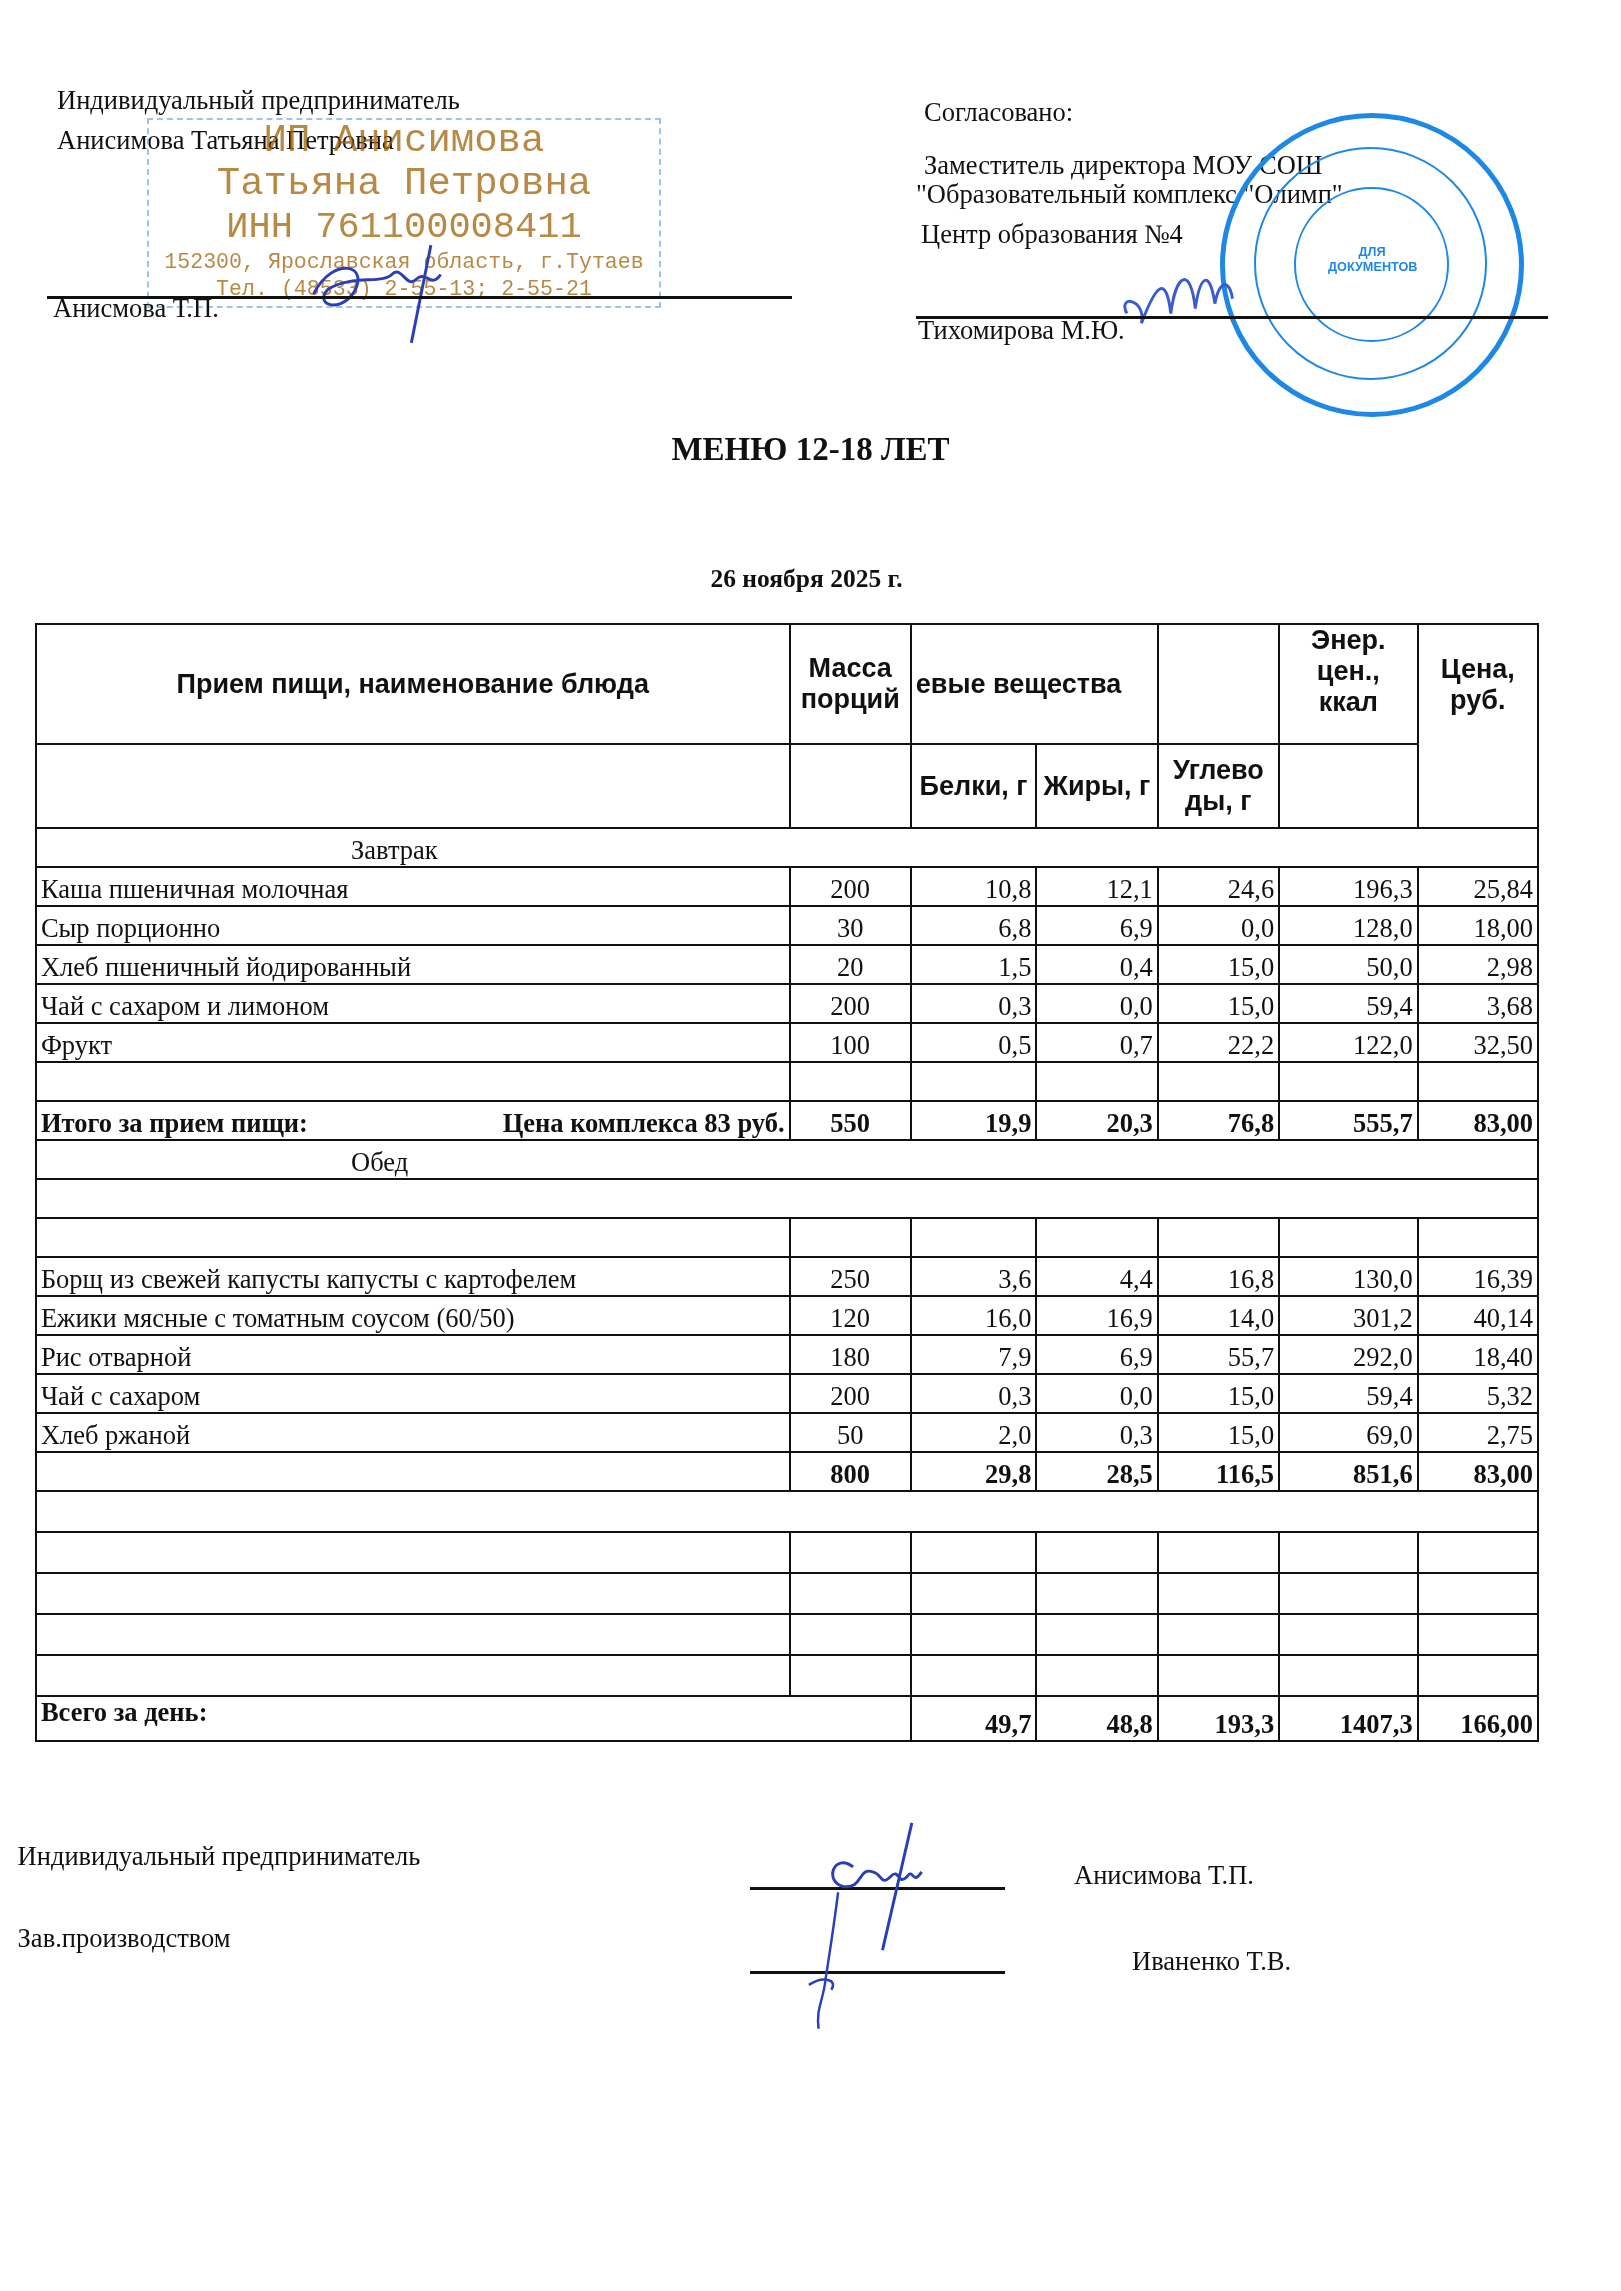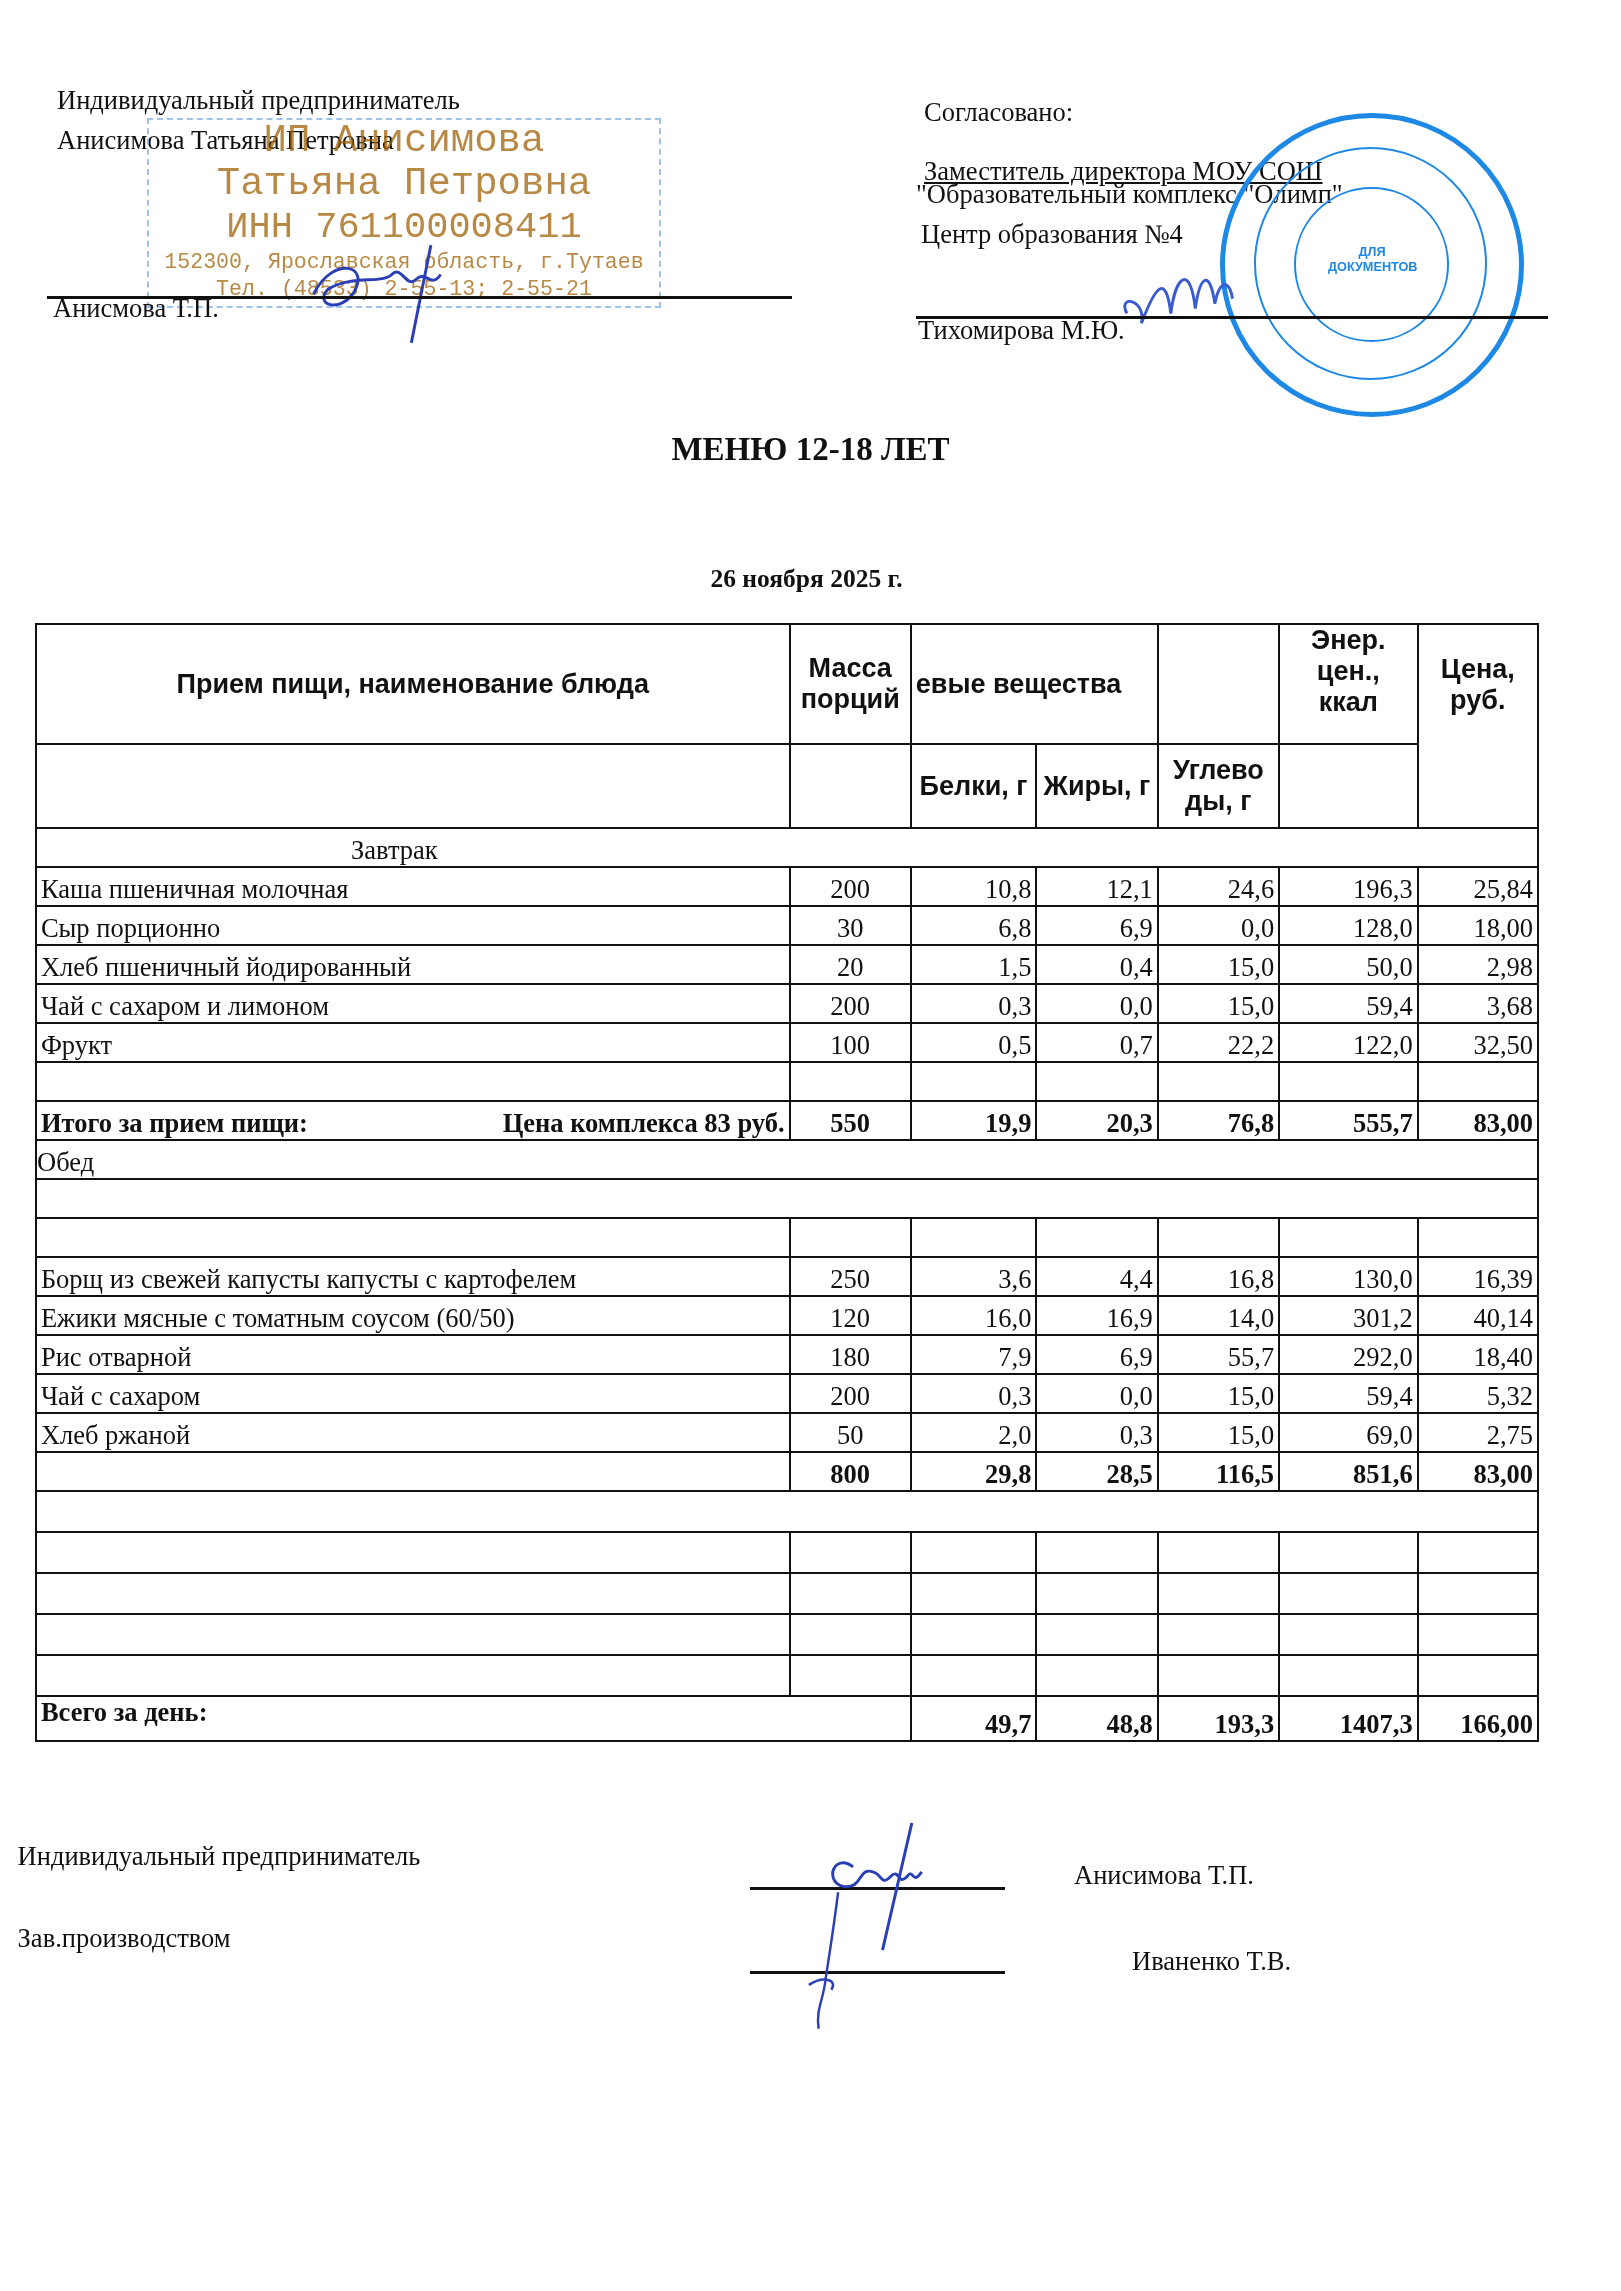--- a/index.html
+++ b/index.html
@@ -49,21 +49,21 @@
 <div class="sig" style="left:294px;top:235px;">
   <svg width="176" height="118" viewBox="0 0 180 120">
     <path d="M20 60 C 40 20, 80 30, 60 60 C 45 80, 20 70, 35 55 C 60 40, 90 50, 100 40 C 110 30, 115 55, 125 45 C 135 35, 140 55, 150 40 M140 10 L 120 110" stroke="#2a3fb5" stroke-width="3" fill="none"></path>
   </svg>
 </div>
 
 <div class="rule" style="left:47px;top:296px;width:745px;"></div>
 <div class="abs hdr-text" style="left:53px;top:290px;">Анисмова Т.П.</div>
 
 <div class="abs hdr-text" style="left:924px;top:94px;">Согласовано:</div>
-<div class="abs hdr-text" style="left:924px;top:153px;text-decoration:underline;">Заместитель директора МОУ СОШ</div>
+<div class="abs hdr-text" style="left:924px;top:147px;">Заместитель директора МОУ СОШ</div>
 <div class="abs hdr-text" style="left:916px;top:176px;">"Образовательный комплекс "Олимп"</div>
 <div class="abs hdr-text" style="left:921px;top:216px;">Центр образования №4</div>
 
 <div class="seal" style="left:1220px;top:113px;width:294px;height:294px;">
   <div class="inner" style="left:29px;top:29px;width:229px;height:229px;"></div>
   <div class="inner" style="left:69px;top:69px;width:151px;height:151px;"></div>
   <div class="core" style="left:103px;top:127px;width:88px;">ДЛЯ ДОКУМЕНТОВ</div>
 </div>
 
 <div class="sig" style="left:1117px;top:245px;">
@@ -172,21 +172,21 @@
       <span style="float:right;">Цена комплекса 83 руб.</span>
     </td>
     <td class="mass bold">550</td>
     <td class="num bold">19,9</td>
     <td class="num bold">20,3</td>
     <td class="num bold">76,8</td>
     <td class="num bold">555,7</td>
     <td class="num bold">83,00</td>
   </tr>
   <tr>
-    <td colspan="7" class="section" style="text-align:left;">Обед</td>
+    <td colspan="7" class="section" style="text-align:left;padding-left:314px;">Обед</td>
   </tr>
   <tr>
         <td colspan="7"></td>
       </tr>
   <tr>
         <td></td>
         <td></td>
         <td></td>
         <td></td>
         <td></td>

